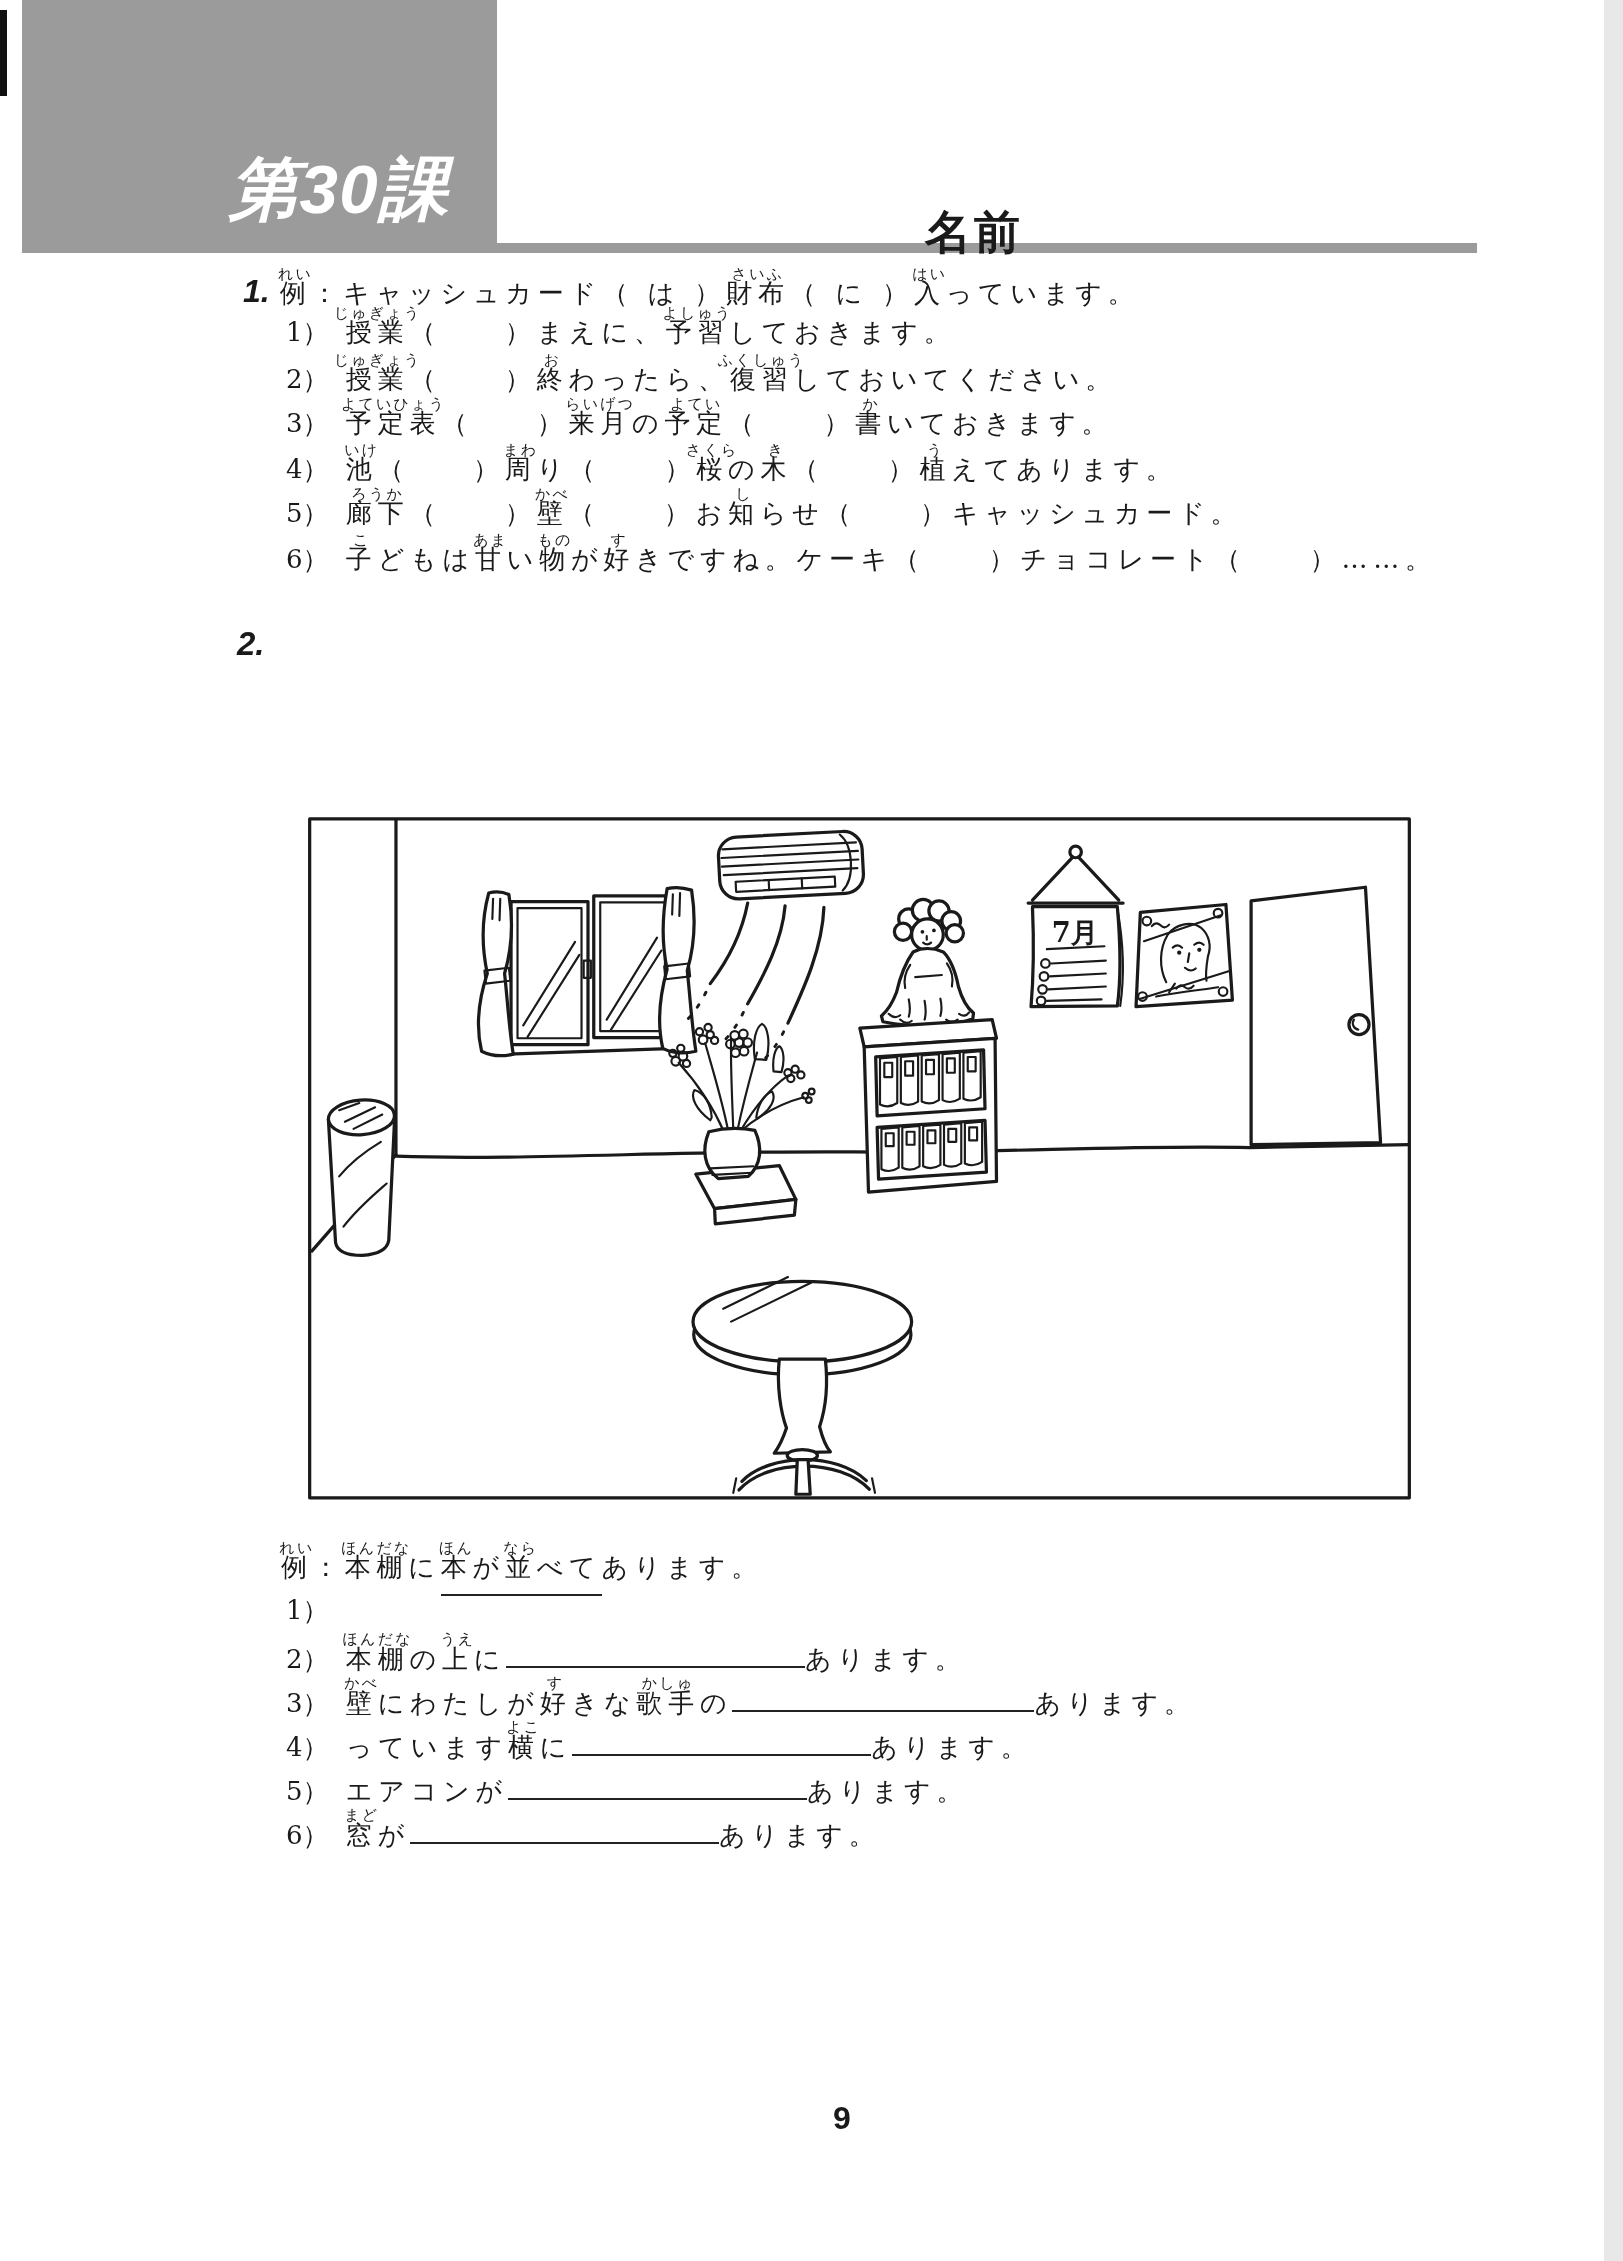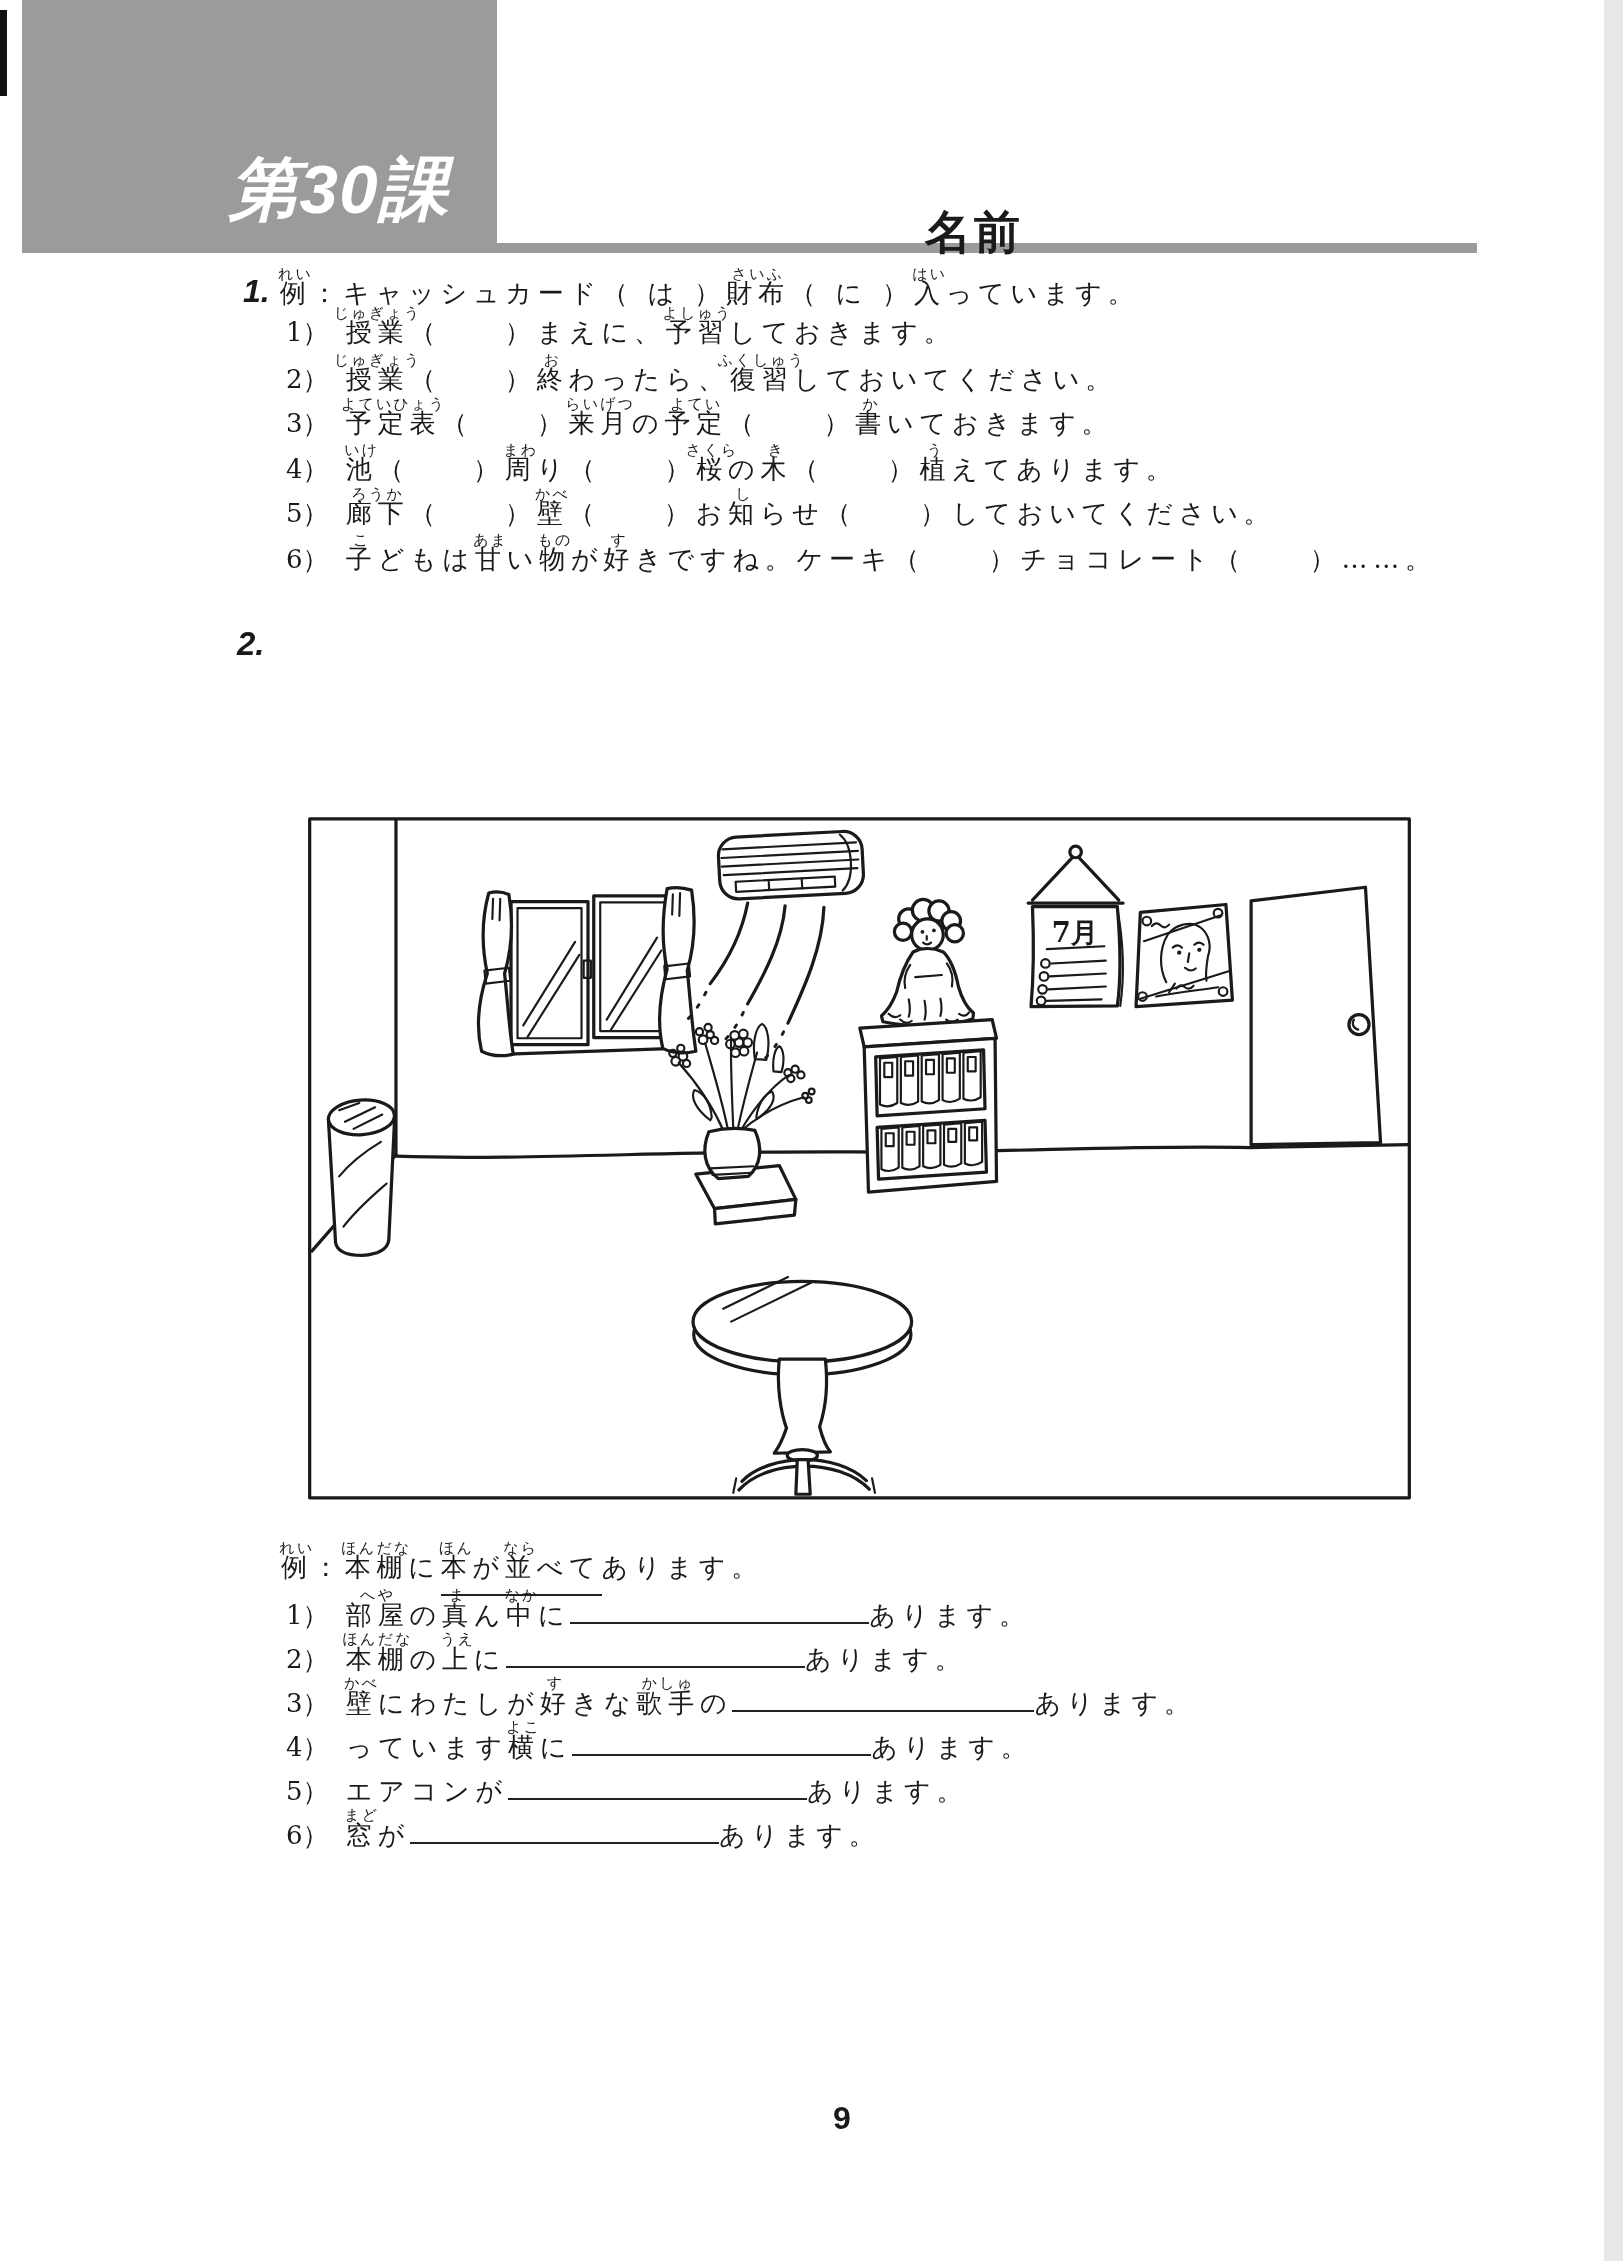--- a/index.html
+++ b/index.html
@@ -55,21 +55,21 @@
   <div class="line" style="left:286px;top:365px">
     <span class="item-num">2）</span><span><span class="rword seg"><span class="rt">じゅぎょう</span>授業</span><span class="seg">（　　）</span><span class="rword seg"><span class="rt">お</span>終</span><span class="seg">わったら、</span><span class="rword seg"><span class="rt">ふくしゅう</span>復習</span><span class="seg">しておいてください。</span></span>
   </div>
   <div class="line" style="left:286px;top:409px">
     <span class="item-num">3）</span><span><span class="rword seg"><span class="rt">よていひょう</span>予定表</span><span class="seg">（　　）</span><span class="rword seg"><span class="rt">らいげつ</span>来月</span><span class="seg">の</span><span class="rword seg"><span class="rt">よてい</span>予定</span><span class="seg">（　　）</span><span class="rword seg"><span class="rt">か</span>書</span><span class="seg">いておきます。</span></span>
   </div>
   <div class="line" style="left:286px;top:455px">
     <span class="item-num">4）</span><span><span class="rword seg"><span class="rt">いけ</span>池</span><span class="seg">（　　）</span><span class="rword seg"><span class="rt">まわ</span>周</span><span class="seg">り（　　）</span><span class="rword seg"><span class="rt">さくら</span>桜</span><span class="seg">の</span><span class="rword seg"><span class="rt">き</span>木</span><span class="seg">（　　）</span><span class="rword seg"><span class="rt">う</span>植</span><span class="seg">えてあります。</span></span>
   </div>
   <div class="line" style="left:286px;top:499px">
-    <span class="item-num">5）</span><span><span class="rword seg"><span class="rt">ろうか</span>廊下</span><span class="seg">（　　）</span><span class="rword seg"><span class="rt">かべ</span>壁</span><span class="seg">（　　）お</span><span class="rword seg"><span class="rt">し</span>知</span><span class="seg">らせ（　　）しておいてください。</span></span>
+    <span class="item-num">5）</span><span><span class="rword seg"><span class="rt">ろうか</span>廊下</span><span class="seg">（　　）</span><span class="rword seg"><span class="rt">かべ</span>壁</span><span class="seg">（　　）お</span><span class="rword seg"><span class="rt">し</span>知</span><span class="seg">らせ（　　）キャッシュカード。</span></span>
   </div>
   <div class="line" style="left:286px;top:545px">
     <span class="item-num">6）</span><span><span class="rword seg"><span class="rt">こ</span>子</span><span class="seg">どもは</span><span class="rword seg"><span class="rt">あま</span>甘</span><span class="seg">い</span><span class="rword seg"><span class="rt">もの</span>物</span><span class="seg">が</span><span class="rword seg"><span class="rt">す</span>好</span><span class="seg">きですね。ケーキ（　　）チョコレート（　　）……。</span></span>
   </div>
 
   <div class="sec-num-floating" style="left:237px;top:625px">2.</div>
 
   <div class="room-frame">
   <svg width="1105" height="689" viewBox="0 0 1535 958">
 
@@ -263,21 +263,21 @@
       <path class="thin" d="M596,928 L592,948 M785,928 L789,948"></path>
       <path class="lnw" d="M681,902 L679,950 L699,950 L696,902 Z"></path>
     </g>
   </svg>
   </div>
 
   <div class="line" style="left:281px;top:1553px">
     <span><span class="rword seg"><span class="rt">れい</span>例</span><span class="seg">：</span><span class="rword seg"><span class="rt">ほんだな</span>本棚</span><span class="seg">に</span><span class="rword seg uline"><span class="rt">ほん</span>本</span><span class="seg uline">が</span><span class="rword seg uline"><span class="rt">なら</span>並</span><span class="seg uline">べて</span><span class="seg">あります。</span></span>
   </div>
   <div class="line" style="left:286px;top:1597px">
-    <span class="item-num">1）</span><span><span class="rword seg"><span class="rt">へや</span>部屋</span><span class="seg">の</span><span class="rword seg"><span class="rt">ま</span>真</span><span class="seg">ん</span><span class="rword seg"><span class="rt">なか</span>中</span><span class="seg">に</span><span class="blank" style="width: 299px;"></span><span class="seg">あります。</span></span>
+    <span class="item-num">1）</span>
   </div>
   <div class="line" style="left:286px;top:1641px">
     <span class="item-num">2）</span><span><span class="rword seg"><span class="rt">ほんだな</span>本棚</span><span class="seg">の</span><span class="rword seg"><span class="rt">うえ</span>上</span><span class="seg">に</span><span class="blank" style="width: 299px;"></span><span class="seg">あります。</span></span>
   </div>
   <div class="line" style="left:286px;top:1685px">
     <span class="item-num">3）</span><span><span class="rword seg"><span class="rt">かべ</span>壁</span><span class="seg">にわたしが</span><span class="rword seg"><span class="rt">す</span>好</span><span class="seg">きな</span><span class="rword seg"><span class="rt">かしゅ</span>歌手</span><span class="seg">の</span><span class="blank" style="width: 302px;"></span><span class="seg">あります。</span></span>
   </div>
   <div class="line" style="left:286px;top:1729px">
     <span class="item-num">4）</span><span><span class="seg">っています</span><span class="rword seg"><span class="rt">よこ</span>横</span><span class="seg">に</span><span class="blank" style="width: 299px;"></span><span class="seg">あります。</span></span>
   </div>

